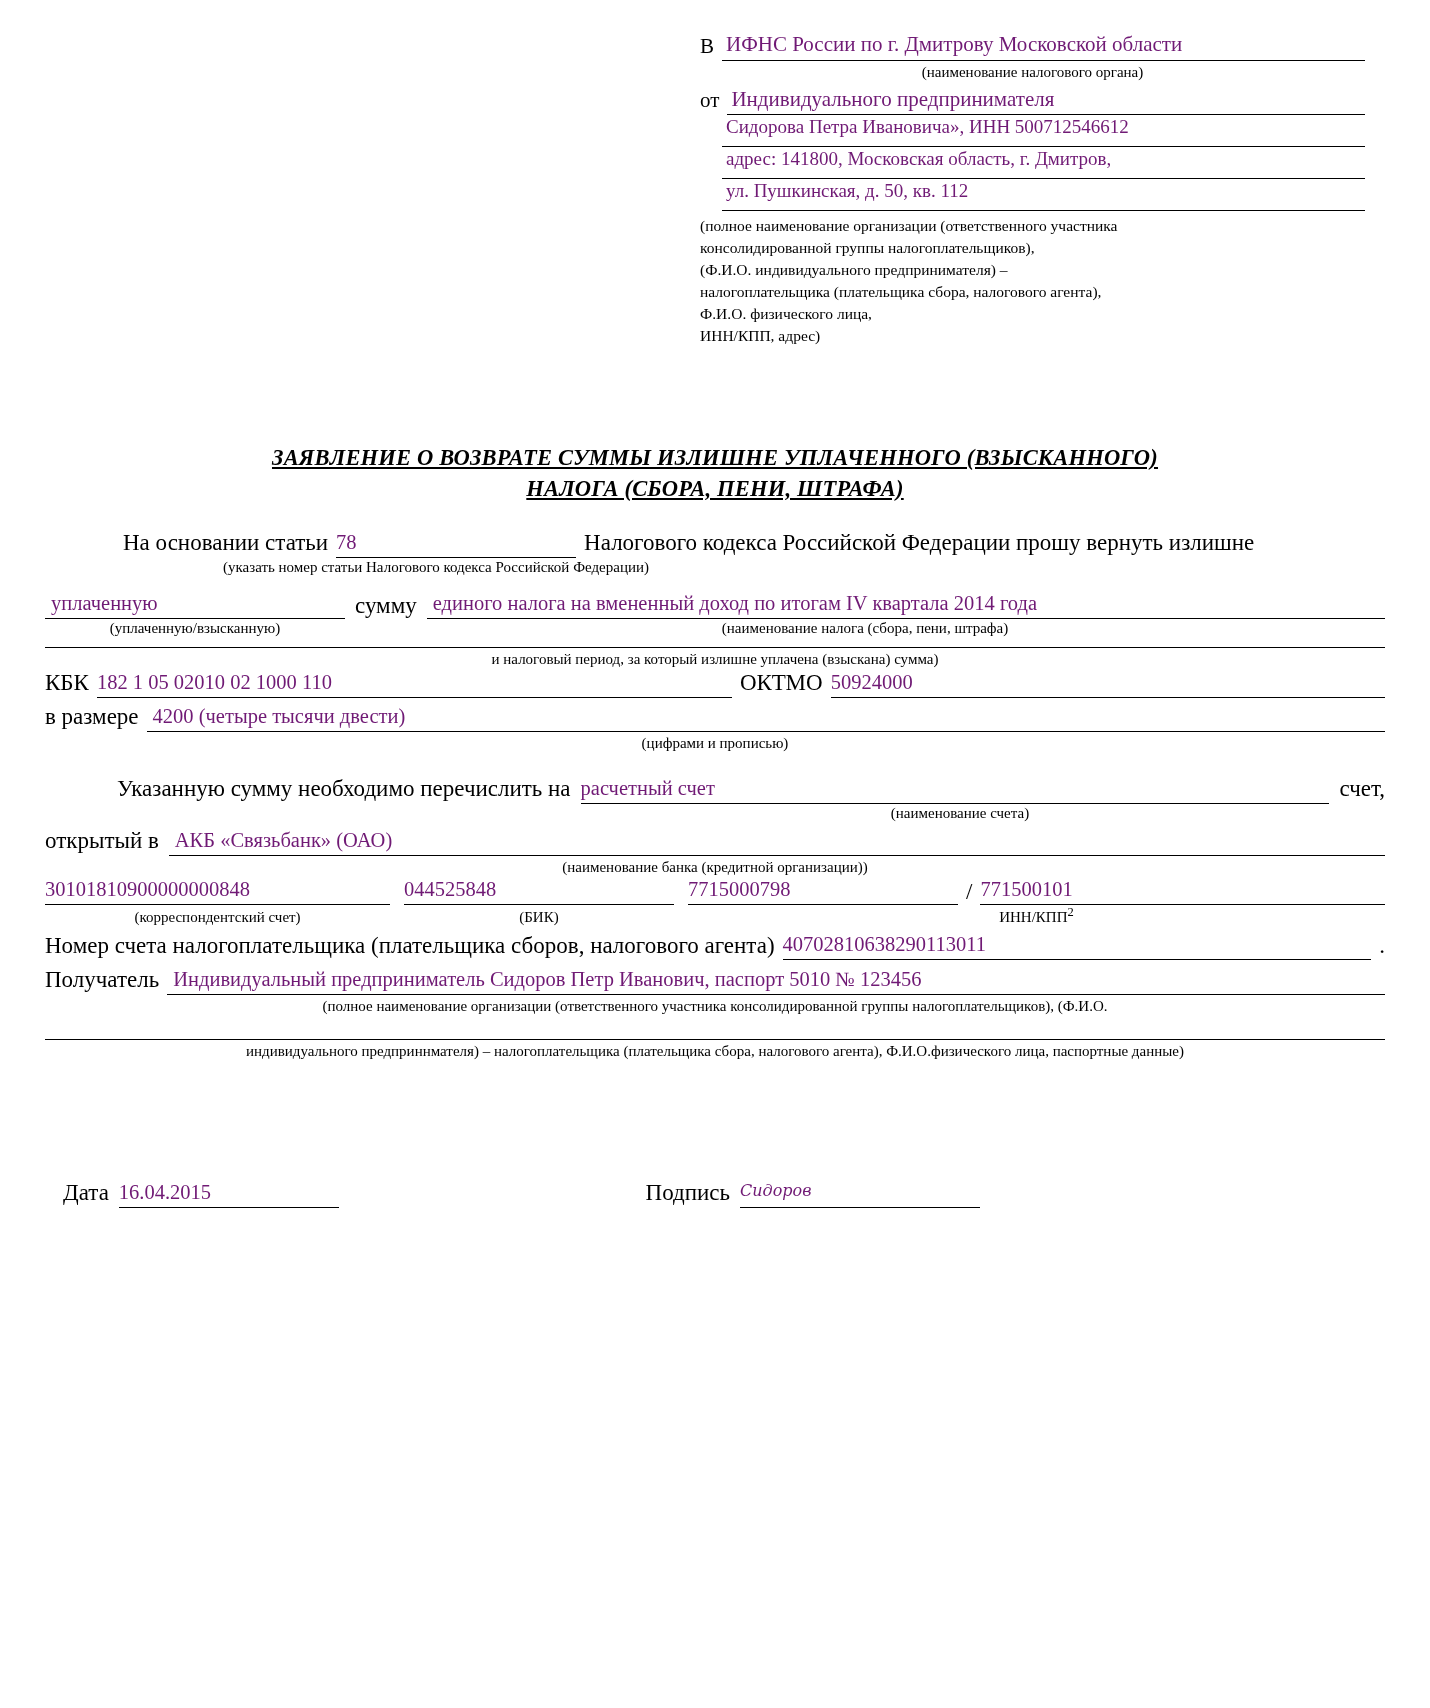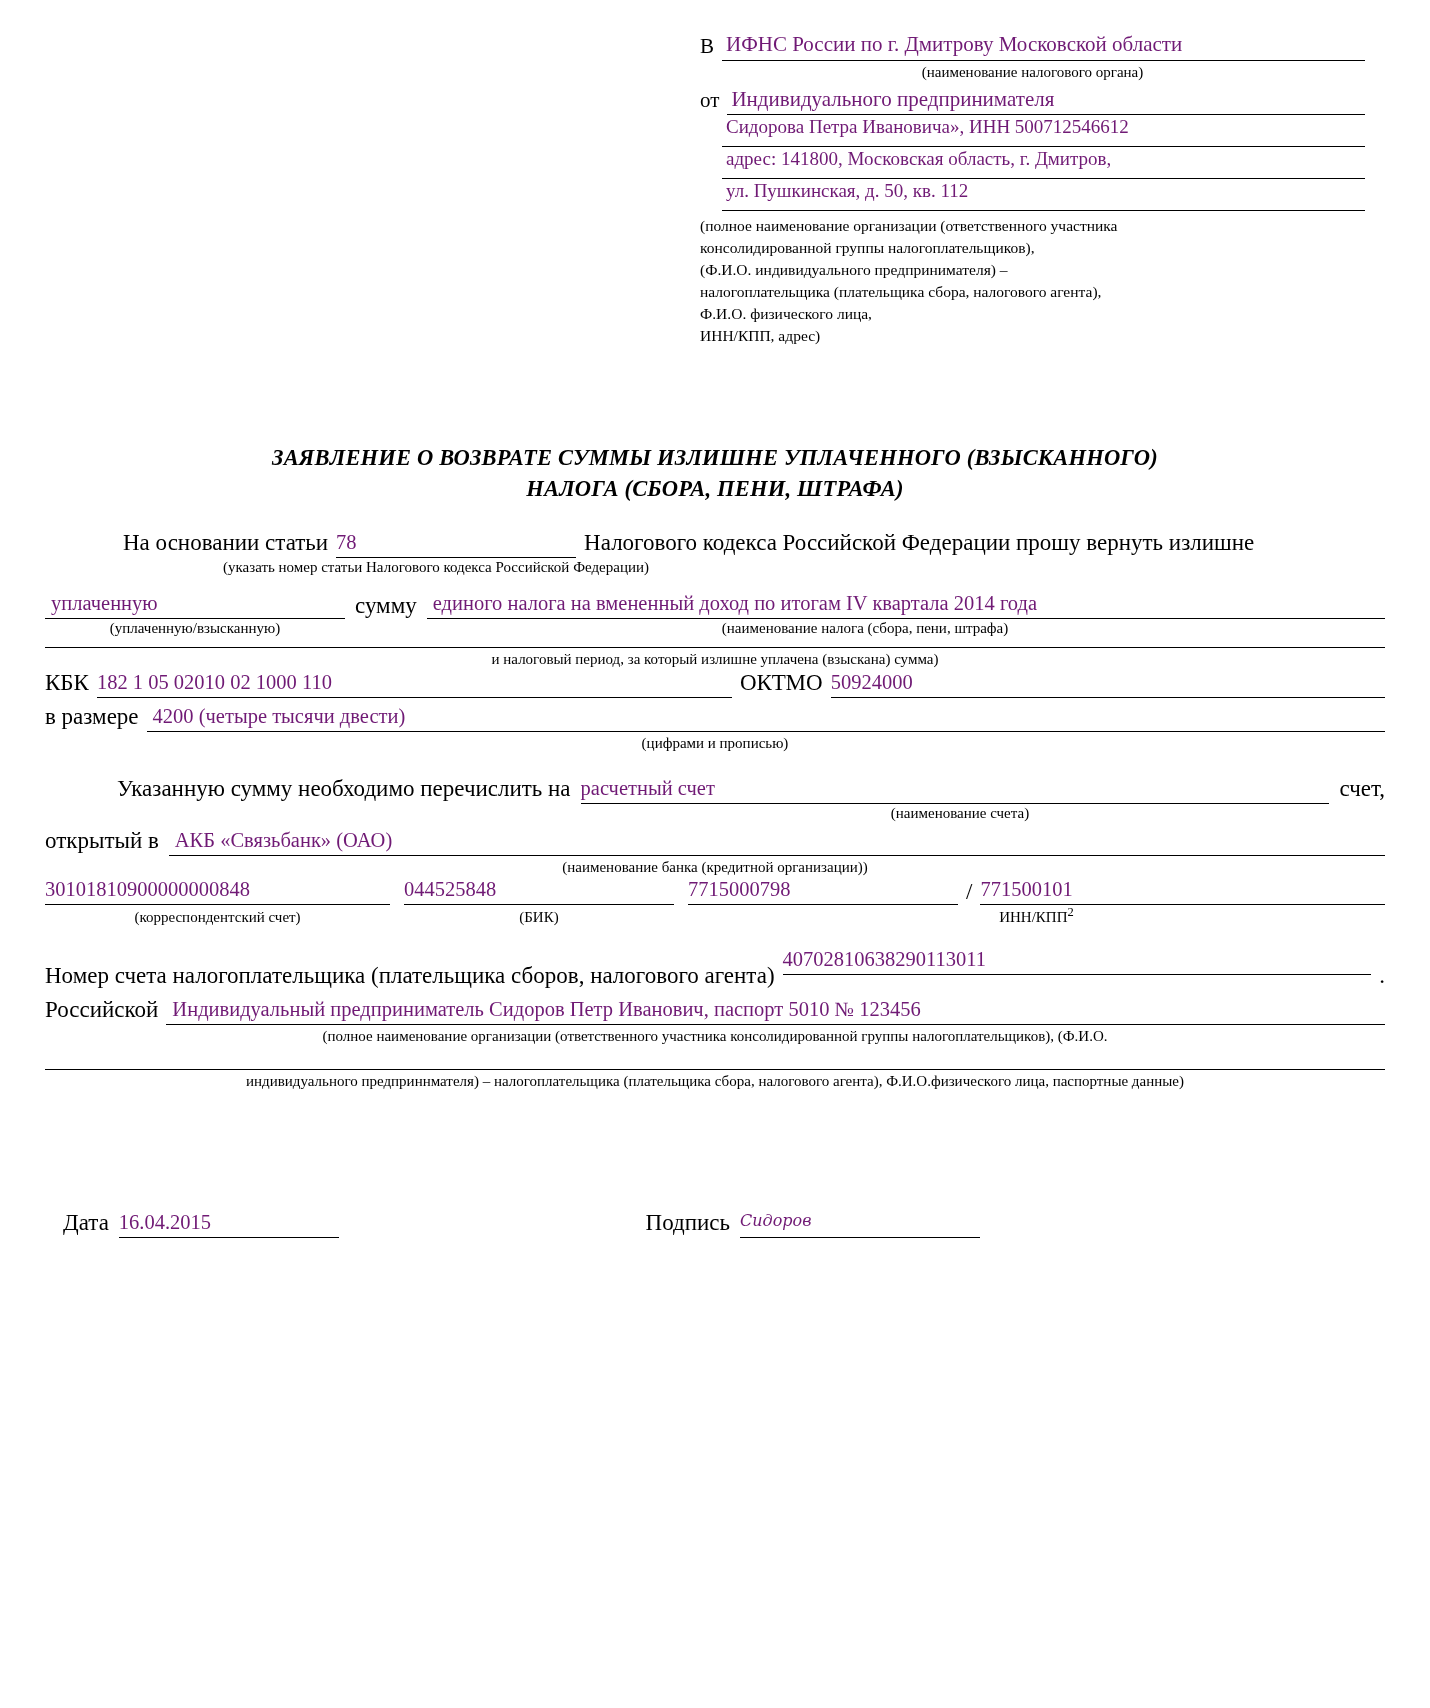--- a/index.html
+++ b/index.html
@@ -76,20 +76,21 @@
 
   
   .title {
     margin: 96px 95px 0 95px;
     text-align: center;
     font-weight: bold;
     font-style: italic;
     font-size: 22.5px;
     line-height: 1.35;
     letter-spacing: 0.2px;
+    text-decoration: underline;
   }
 
   
   .body {
     margin: 26px 45px 0 45px;
   }
   .ln {
     display: flex;
     align-items: flex-end;
     width: 100%;
@@ -238,26 +239,26 @@
       <div style="width:14px;"></div>
       <div class="sub center" style="width:270px;">(БИК)</div>
       <div style="width:14px;"></div>
       <div class="sub center" style="flex:1 1 auto;">
         <span>ИНН/КПП</span><sup>2</sup>
       </div>
     </div>
 
     <div class="ln mt6">
       <div class="txt">Номер счета налогоплательщика (плательщика сборов, налогового агента)</div>
-      <div class="fill filled" style="flex:1 1 auto; margin:16px 8px;">40702810638290113011</div>
+      <div class="fill filled" style="flex:1 1 auto; margin:1px 8px;">40702810638290113011</div>
       <div class="txt">.</div>
     </div>
 
     <div class="ln mt6">
-      <div class="txt">Российской</div>
+      <div class="txt">Получатель</div>
       <div class="fill filled left" style="flex:1 1 auto; margin-left:8px;">Индивидуальный предприниматель Сидоров Петр Иванович, паспорт 5010 № 123456</div>
     </div>
     <div class="sub center mt2 hint-sm">(полное наименование организации (ответственного участника консолидированной группы налогоплательщиков), (Ф.И.О.</div>
 
     <div class="bar mt24"></div>
     <div class="sub center mt2 hint-sm">индивидуального предприннмателя) – налогоплательщика (плательщика сбора, налогового агента), Ф.И.О.физического лица, паспортные данные)</div>
   </div>
 
   <div class="sign-row">
     <div class="txt" style="padding-left:18px;">Дата</div>

